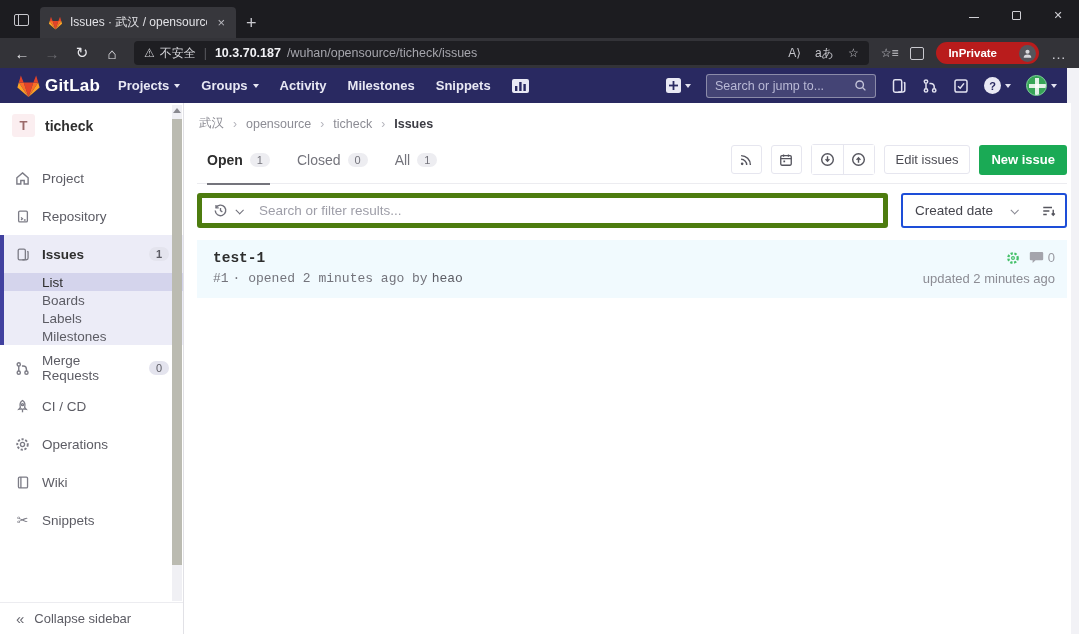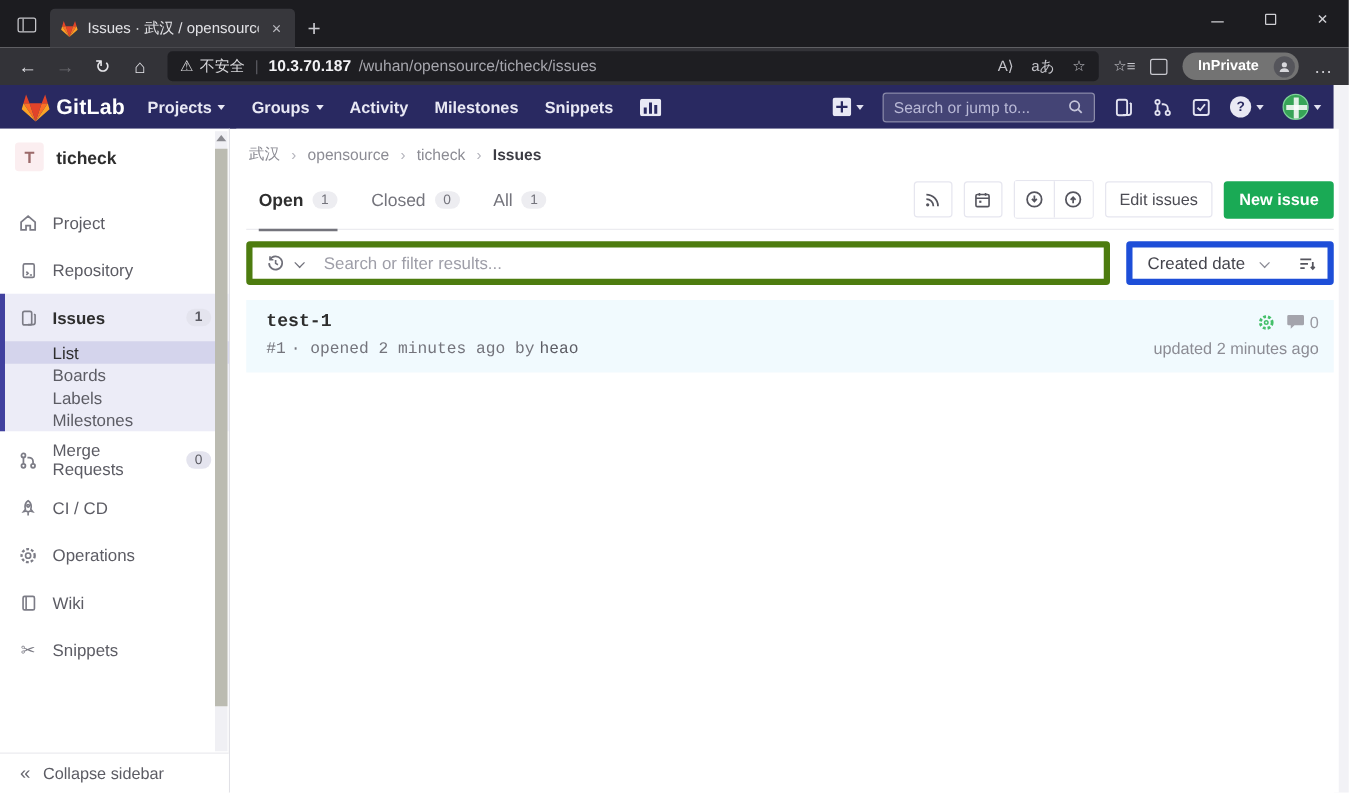--- a/index.html
+++ b/index.html
@@ -22,21 +22,21 @@
   #toolbar { position:absolute; top:38px; left:0; width:1079px; height:30px; background:#333338; display:flex; align-items:center; padding:0 8px; gap:2px; }
   .nav-ico { width:28px; height:24px; display:flex; align-items:center; justify-content:center; font-size:15px; color:#e6e6ea; }
   .nav-ico.disabled { color:#6b6b70; }
   .url-box { flex:1; height:24px; margin:0 6px; background:#1e1e22; border-radius:4px; display:flex; align-items:center; padding:0 10px; gap:6px; min-width:0; }
   .sec-warn { color:#d6d6da; font-size:12px; display:flex; align-items:center; gap:5px; }
   .sec-sep { color:#5c5c62; font-size:12px; margin:0 2px; }
   .url-host { color:#f2f2f5; font-size:12.5px; font-weight:700; }
   .url-path { color:#a6a6ad; font-size:12.5px; }
   .url-right { margin-left:auto; display:flex; align-items:center; gap:14px; color:#c4c4ca; font-size:12px; }
   .tb-right { display:flex; align-items:center; gap:12px; margin-left:4px; color:#c9c9cf; }
-  .inprivate-pill { background:#737373; border-radius:12px; height:22px; display:flex; align-items:center; gap:12px; padding:0 3px 0 12px; }
+  .inprivate-pill { background:#b91c1c; border-radius:12px; height:22px; display:flex; align-items:center; gap:22px; padding:0 3px 0 12px; }
   .inprivate-label { color:#fff; font-size:11.5px; font-weight:700; }
   .pill-avatar { width:17px; height:17px; border-radius:50%; background:#55555b; display:flex; align-items:center; justify-content:center; }
   .more-dots { color:#c9c9cf; font-size:15px; letter-spacing:1px; margin-right:4px; }
 
   
   #gl-navbar { position:absolute; top:68px; left:0; width:1067px; height:35px; background:#292961; display:flex; align-items:center; padding:0 10px; }
   .gl-logo { width:25px; height:24px; margin:0 4px 0 6px; }
   .gl-brand { color:#fff; font-size:17px; font-weight:700; margin-right:18px; letter-spacing:.2px; }
   .gl-menu { display:flex; align-items:center; gap:21px; }
   .gl-menu-item { color:#e8e8f4; font-size:13px; font-weight:600; display:flex; align-items:center; gap:5px; }
@@ -93,21 +93,21 @@
   .icon-group .icon-btn { border:none; border-radius:0; }
   .icon-group .icon-btn + .icon-btn { border-left:1px solid #e6e6ef; }
   .btn-plain { height:29px; border:1px solid #e6e6ef; border-radius:3px; background:#fff; color:#4c4c54; font-size:13px; padding:0 11px; display:flex; align-items:center; }
   .btn-green { height:30px; border-radius:3px; background:#1aaa55; color:#fff; font-size:13px; font-weight:600; padding:0 12px; display:flex; align-items:center; }
 
   .filter-row { display:flex; align-items:center; gap:13px; margin-top:9px; }
   .filter-box { flex:1; height:35px; border:5px solid #4d7c0f; border-radius:3px; display:flex; align-items:center; padding:0 11px; gap:8px; color:#70707a; }
   .filter-box input { flex:1; border:none; outline:none; font-size:13.5px; color:#444; font-family:"Liberation Sans",sans-serif; margin-left:9px; }
   .filter-box input::placeholder { color:#9e9ea8; }
   .chev { width:6px; height:6px; border-right:1.6px solid currentColor; border-bottom:1.6px solid currentColor; transform:rotate(45deg) translateY(-1px); display:inline-block; }
-  .sort-group { height:35px; border:5px solid #1d4ed8; border-radius:3px; display:flex; align-items:center; width:166px; }
+  .sort-group { height:35px; border:2px solid #1d4ed8; border-radius:3px; display:flex; align-items:center; width:166px; }
   .sort-label { flex:1; display:flex; align-items:center; justify-content:space-between; padding:0 12px; font-size:13.5px; color:#44444c; }
   .sort-label .chev { color:#8a8a94; margin-right:2px;}
   .sort-dir { width:34px; height:100%; display:flex; align-items:center; justify-content:center; color:#55555e; }
 
   .issue-row { margin-top:12px; background:#f1fafe; display:flex; align-items:flex-start; padding:10px 12px 12px 16px; min-height:53px; }
   .issue-main { flex:1;font-family:Liberation Mono, monospace; }
   .issue-title { font-size:14.5px; font-weight:700; color:#2e2e2e; }
   .issue-meta { margin-top:5px; font-size:13px; color:#74747c; display:flex; gap:4px; }
   .issue-author { color:#5c5c64; }
   .issue-side { text-align:right; }

